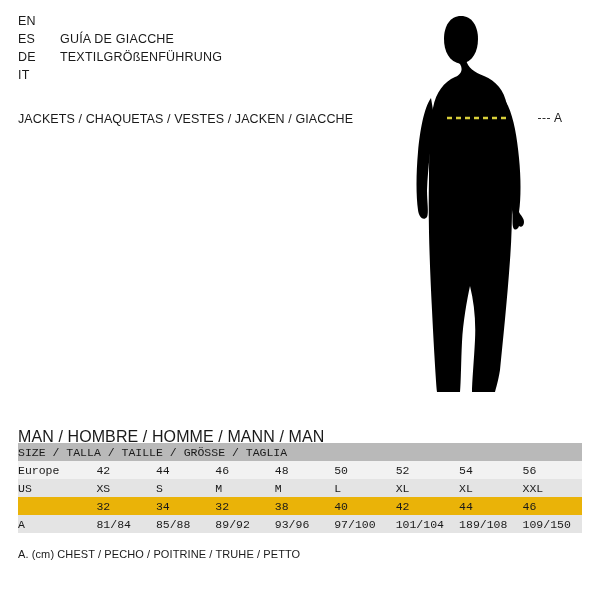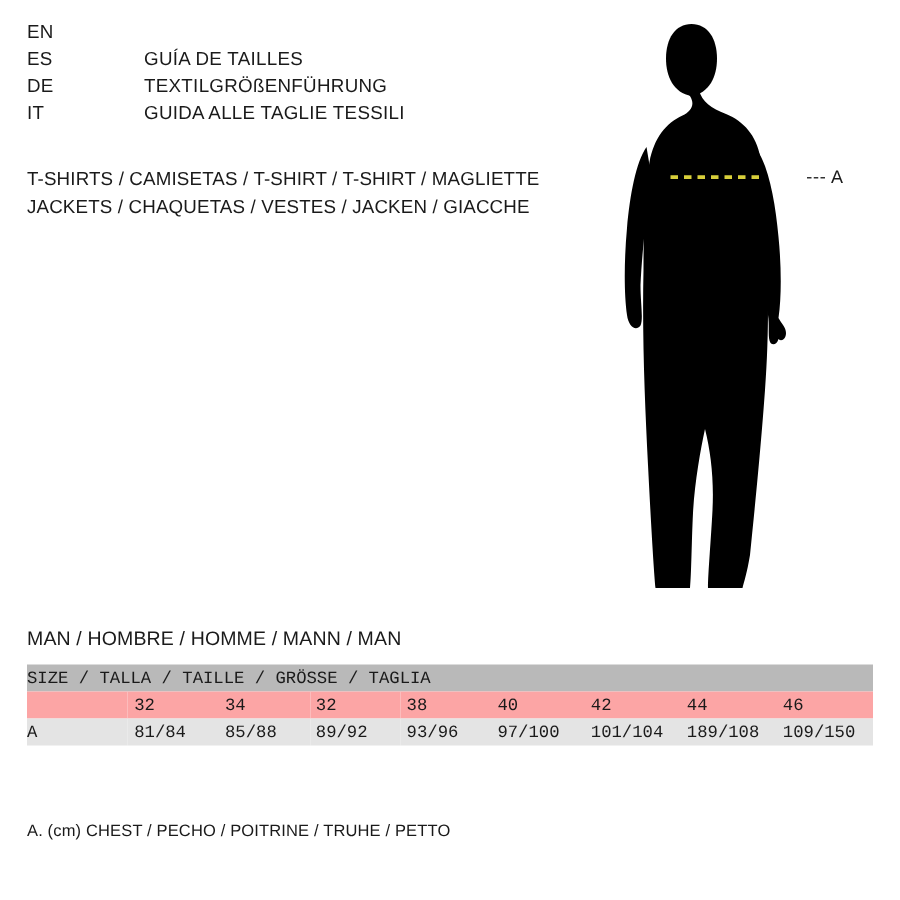--- a/index.html
+++ b/index.html
@@ -27,21 +27,20 @@
     left: 18px;
     top: 14px;
     width: 360px;
   }
   .lang-row {
     display: flex;
     align-items: baseline;
     height: 18px;
     font-size: 12.5px;
     letter-spacing: 0.2px;
-    gap: 36px;
   }
   .lang-code {
     width: 42px;
     flex: 0 0 42px;
   }
   .lang-text {
     flex: 1 1 auto;
     white-space: nowrap;
   }
 
@@ -82,22 +81,22 @@
     left: 138px;
     top: 108px;
     width: 12px;
     border-top: 1px dashed #333;
   }
 
   
   .man-title {
     position: absolute;
     left: 18px;
-    top: 418px;
-    font-size: 13px;
+    top: 428px;
+    font-size: 16px;
     letter-spacing: 0.1px;
     white-space: nowrap;
   }
 
   table.size-table {
     position: absolute;
     left: 18px;
     top: 443px;
     width: 564px;
     border-collapse: collapse;
@@ -113,21 +112,21 @@
   tr.head-row {
     background: #b9b9b9;
   }
   tr.row-b {
     background: #f2f2f2;
   }
   tr.row-c {
     background: #e4e4e4;
   }
   tr.row-d {
-    background: #fca5a5;
+    background: #eab308;
   }
   tr.row-e {
     background: #e4e4e4;
   }
   td.label-cell {
     padding-left: 3px;
     width: 88px;
   }
   td.val {
     width: 68px;
@@ -151,34 +150,32 @@
 <body>
 
 <div class="page">
 
   <div class="lang-block">
     <div class="lang-row">
       <span class="lang-code">EN</span>
     </div>
     <div class="lang-row">
       <span class="lang-code">ES</span>
-      <span class="lang-text">GUÍA DE TAILLES</span>
+      <span class="lang-text">GUÍA DE GIACCHE</span>
     </div>
     <div class="lang-row">
       <span class="lang-code">DE</span>
       <span class="lang-text">TEXTILGRÖßENFÜHRUNG</span>
     </div>
     <div class="lang-row">
       <span class="lang-code">IT</span>
-      <span class="lang-text">GUIDA ALLE TAGLIE TESSILI</span>
     </div>
   </div>
 
   <div class="cat-block">
-    <div class="cat-line">T-SHIRTS / CAMISETAS / T-SHIRT / T-SHIRT / MAGLIETTE</div>
     <div class="cat-line">JACKETS / CHAQUETAS / VESTES / JACKEN / GIACCHE</div>
   </div>
 
   <div class="figure-wrap">
     <svg width="200" height="400" viewBox="0 0 200 400">
       <g fill="#000000">
 
         <path d="M61,6 C50,6 44,16 44,29 C44,41 49,52 61,54 C73,52 78,41 78,29 C78,16 72,6 61,6 Z"></path>
 
         <path d="M56,50 L66,50 C68,58 74,62 84,66 C96,71 104,80 107,95
@@ -205,20 +202,42 @@
     <div class="marker-dash"></div>
     <div class="marker-label">A</div>
   </div>
 
   <div class="man-title">MAN / HOMBRE / HOMME / MANN / MAN</div>
 
   <table class="size-table">
     <tbody>
       <tr class="head-row">
         <td class="label-cell" colspan="9">SIZE / TALLA / TAILLE / GRÖSSE / TAGLIA</td>
+      </tr>
+      <tr class="row-b">
+        <td class="label-cell">Europe</td>
+        <td class="val"><span>42</span></td>
+        <td class="val"><span>44</span></td>
+        <td class="val"><span>46</span></td>
+        <td class="val"><span>48</span></td>
+        <td class="val"><span>50</span></td>
+        <td class="val"><span>52</span></td>
+        <td class="val"><span>54</span></td>
+        <td class="val"><span>56</span></td>
+      </tr>
+      <tr class="row-c">
+        <td class="label-cell">US</td>
+        <td class="val"><span>XS</span></td>
+        <td class="val"><span>S</span></td>
+        <td class="val"><span>M</span></td>
+        <td class="val"><span>M</span></td>
+        <td class="val"><span>L</span></td>
+        <td class="val"><span>XL</span></td>
+        <td class="val"><span>XL</span></td>
+        <td class="val"><span>XXL</span></td>
       </tr>
       <tr class="row-d">
         <td class="label-cell"></td>
         <td class="val"><span>32</span></td>
         <td class="val"><span>34</span></td>
         <td class="val"><span>32</span></td>
         <td class="val"><span>38</span></td>
         <td class="val"><span>40</span></td>
         <td class="val"><span>42</span></td>
         <td class="val"><span>44</span></td>

